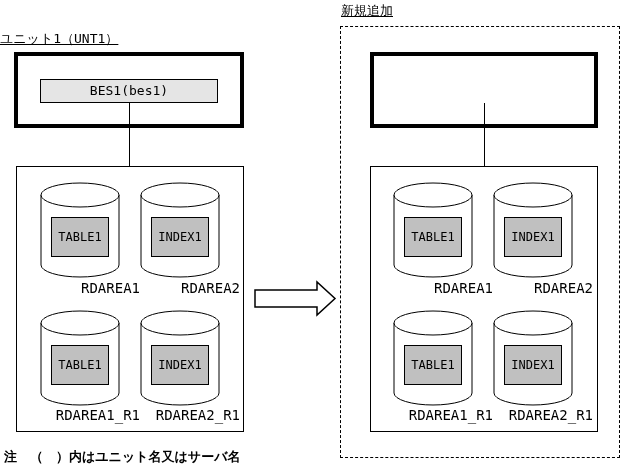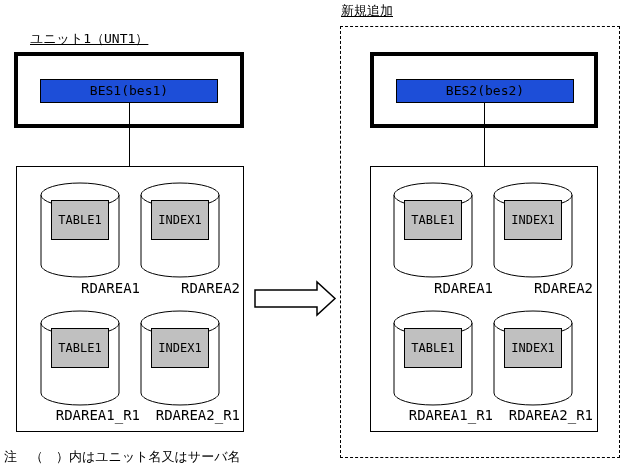--- a/index.html
+++ b/index.html
@@ -36,40 +36,40 @@
     background: #ffffff;
   }
   .thin-box {
     position: absolute;
     border: 1px solid var(--line, #000000);
     background: #ffffff;
   }
   .bes-box {
     position: absolute;
     border: 1px solid var(--line, #000000);
-    background: #1d4ed8;
+    background: #e5e5e5;
     height: 22px;
     line-height: 22px;
     text-align: center;
     font-size: 13px;
   }
   .vline {
     position: absolute;
     width: 1px;
     background: var(--line, #000000);
   }
   .cylinder {
     position: absolute;
     width: 80px;
     height: 96px;
   }
   .cylinder svg { display: block; }
   .obj-box {
     position: absolute;
-    left: 11px; top: 18px;
+    left: 11px; top: 35px;
     width: 56px; height: 38px;
     background: var(--fill, #c0c0c0);
     border: 1px solid var(--line, #000000);
     text-align: center;
     line-height: 38px;
     font-size: 12px;
   }
   .cyl-label {
     position: absolute;
     width: 120px;
@@ -83,32 +83,33 @@
     left: 255px; top: 261px;
     width: 80px;
     text-align: center;
     font-size: 13px;
   }
   .note {
     position: absolute;
     left: 4px; top: 448px;
     font-size: 13px;
     white-space: nowrap;
+    font-weight: bold;
   }
 </style>
 </head>
 <body>
 
 <div class="canvas">
 
   <div class="lbl" style="left:341px; top:3px;">新規追加</div>
 
   <div class="dashed-box"></div>
 
-  <div class="lbl" style="left:30px; top:31px;">ユニット1（UNT1）</div>
+  <div class="lbl" style="left:0; top:31px;">ユニット1（UNT1）</div>
 
   <div class="thick-box" style="left:14px; top:52px; width:222px; height:68px;"></div>
 
   <div class="bes-box" style="left:40px; top:79px; width:176px;">BES1(bes1)</div>
 
   <div class="vline" style="left:129px; top:103px; height:63px;"></div>
 
   <div class="thin-box" style="left:16px; top:166px; width:226px; height:264px;"></div>
 
   <div class="cylinder" style="left:40px; top:182px;">
@@ -147,21 +148,20 @@
   </div>
   <div class="cyl-label" style="left:120px; top:408px;">RDAREA2_R1</div>
 
   <svg class="abs" style="left:250px; top:275px;" width="90" height="48" viewBox="0 0 90 48">
     <polygon points="5,15 67,15 67,7 85,23.5 67,40 67,32 5,32" fill="#ffffff" stroke="#000000" stroke-width="1.5"></polygon>
   </svg>
 
 
   <div class="thick-box" style="left:370px; top:52px; width:220px; height:68px;"></div>
 
-  <div class="bes-box" style="left:396px; top:79px; width:176px;">BES2(bes2)</div>
 
   <div class="vline" style="left:484px; top:103px; height:63px;"></div>
 
   <div class="thin-box" style="left:370px; top:166px; width:226px; height:264px;"></div>
 
   <div class="cylinder" style="left:393px; top:182px;">
     <svg width="80" height="96" viewBox="0 0 80 96">
       <path d="M1,13 L1,83 A39,12 0 0 0 79,83 L79,13" fill="#ffffff" stroke="#000000"></path>
       <ellipse cx="40" cy="13" rx="39" ry="12" fill="#ffffff" stroke="#000000"></ellipse>
     </svg>

